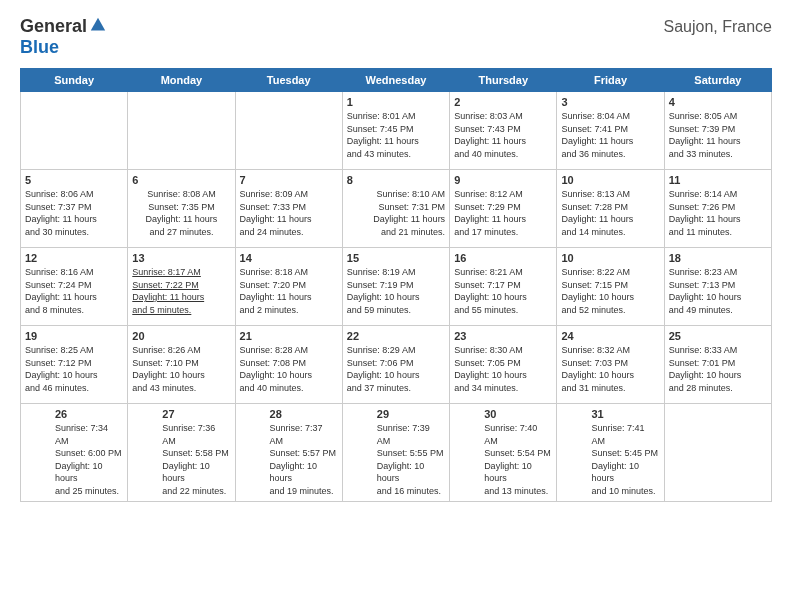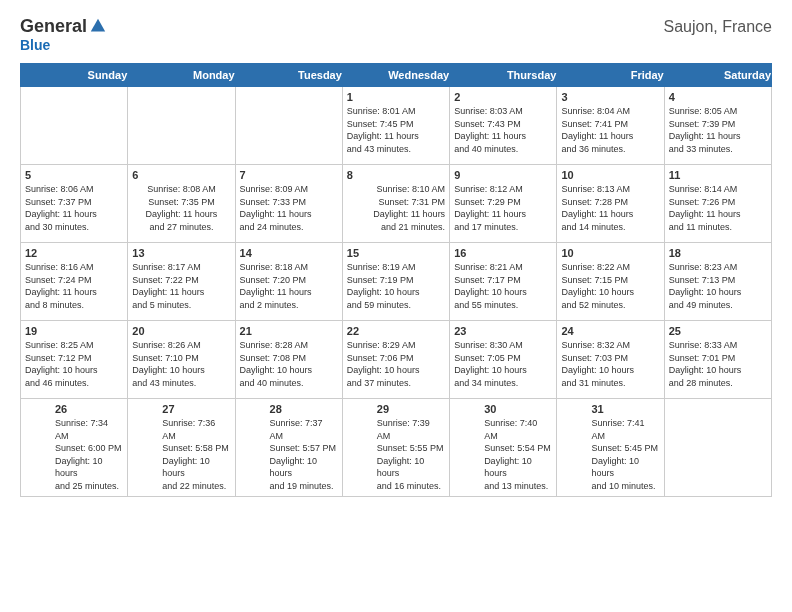--- a/index.html
+++ b/index.html
@@ -22,29 +22,28 @@
       align-items: flex-start;
       margin-bottom: 10px;
     }
     .logo {
       display: flex;
       flex-direction: column;
       align-items: flex-start;
     }
     .logo-text {
       display: flex;
-      align-items: center;
     }
     .logo-general {
       font-size: 18px;
       font-weight: bold;
       color: #333;
     }
     .logo-blue {
-      font-size: 14px;
+      font-size: 18px;
       font-weight: bold;
       color: #1a6bb5;
     }
     .logo-icon {
       width: 18px;
       height: 18px;
       margin-left: 2px;
       margin-bottom: 2px;
     }
     .title-block {
@@ -62,22 +61,22 @@
       margin-top: 2px;
     }
     .calendar {
       width: 100%;
       border-collapse: collapse;
       font-size: 9.5px;
     }
     .calendar thead th {
       background-color: #2c6fad;
       color: white;
-      padding: 5px 0;
-      text-align: right;
+      padding: 5px 9px;
+      text-align: center;
       font-weight: bold;
       font-size: 11px;
       border: 1px solid #2c6fad;
     }
     .calendar tbody td {
       border: 1px solid #ccc;
       vertical-align: top;
       padding: 4px 4px 3px 4px;
       width: 107px;
       height: 78px;
@@ -221,21 +220,21 @@
         <tr>
           <td>
             <div class="day-num">12</div>
             <div class="day-info" style="white-space: pre-line;">Sunrise: 8:16 AM
 Sunset: 7:24 PM
 Daylight: 11 hours
 and 8 minutes.</div>
           </td>
           <td>
             <div class="day-num">13</div>
-            <div class="day-info" style="white-space: pre-line;">Sunrise: 8:17 AM
+            <div class="day-info" style="white-space: pre-line; text-decoration: underline;">Sunrise: 8:17 AM
 Sunset: 7:22 PM
 Daylight: 11 hours
 and 5 minutes.</div>
           </td>
           <td>
             <div class="day-num">14</div>
             <div class="day-info" style="white-space: pre-line;">Sunrise: 8:18 AM
 Sunset: 7:20 PM
 Daylight: 11 hours
 and 2 minutes.</div>

